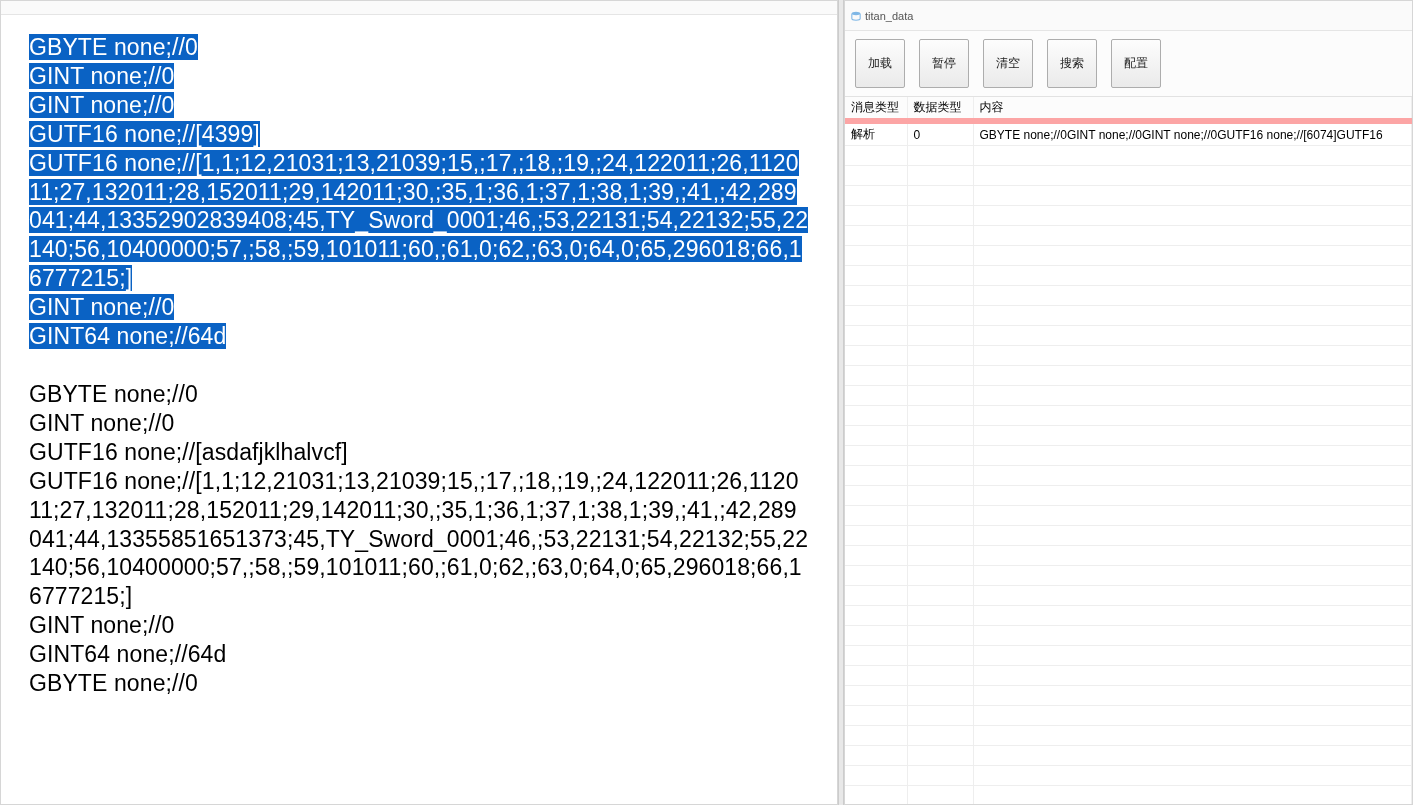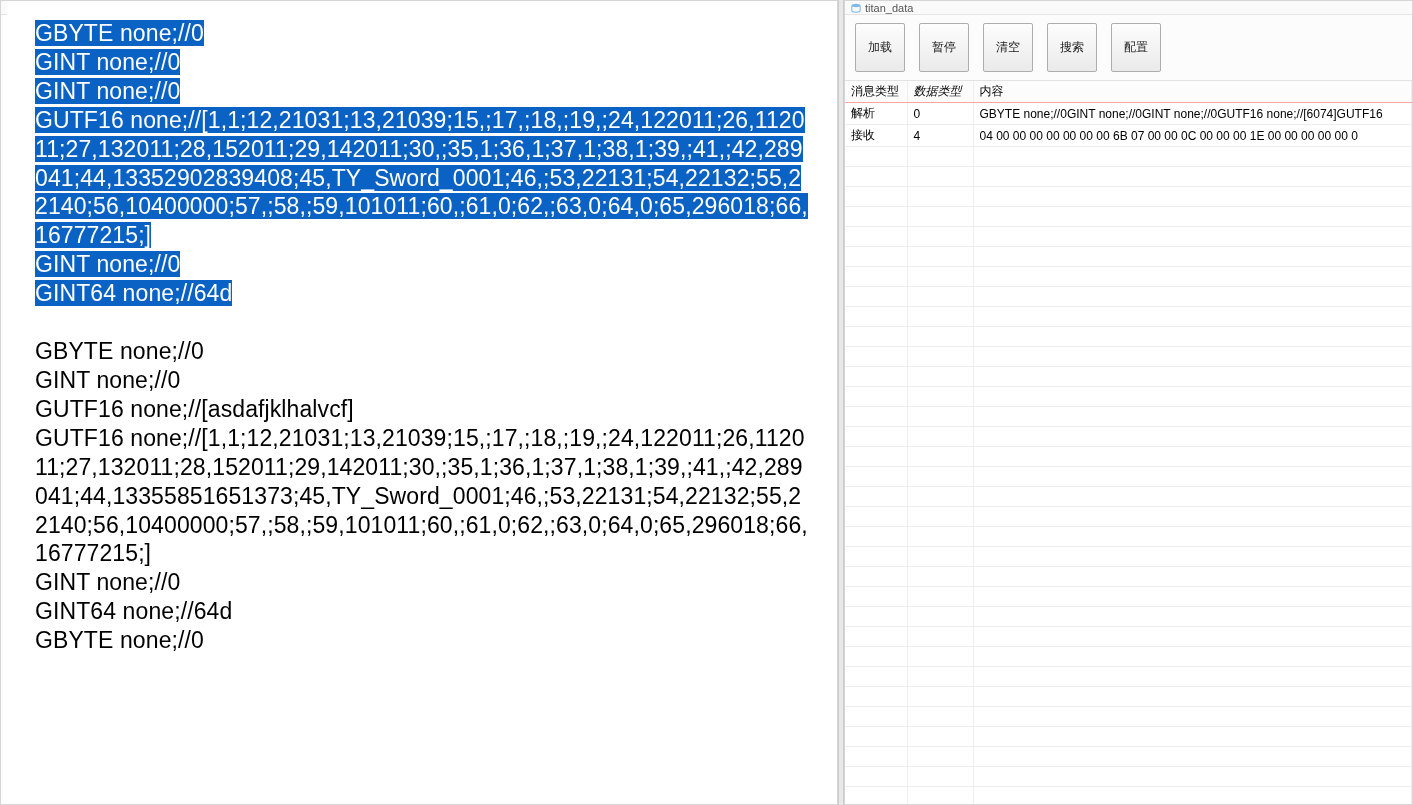--- a/index.html
+++ b/index.html
@@ -14,21 +14,21 @@
     width: 1413px;
     overflow: hidden;
   }
 
   
   .left-panel {
     flex: 0 0 838px;
     background: #fff;
     border: 1px solid #d6d6d6;
     display: flex;
-    flex-direction: row;
+    flex-direction: column;
     position: relative;
     justify-content: center;
   }
   .left-title {
     height: 14px;
     font-size: 11px;
     padding-left: 6px;
     border-bottom: 1px solid #e5e5e5;
     color: #555;
     background: #fafafa;
@@ -72,21 +72,21 @@
   
   .right-panel {
     flex: 1;
     background: #fff;
     border: 1px solid #d6d6d6;
     display: flex;
     flex-direction: column;
     overflow: hidden;
   }
   .right-title {
-    height: 14px;
+    height: 30px;
     font-size: 11px;
     padding-left: 6px;
     border-bottom: 1px solid #e5e5e5;
     color: #555;
     background: #fafafa;
     overflow: hidden;
     display:flex;
     align-items:center;
     gap:4px;
   }
@@ -128,28 +128,28 @@
     border-bottom: 1px solid #eee;
     border-right: 1px solid #eee;
     text-align: left;
     padding: 2px 6px;
     height: 20px;
     white-space: nowrap;
     overflow: hidden;
   }
   table.data th {
     background: #fcfcfc;
-    border-bottom: 1px solid #fca5a5;
+    border-bottom: 6px solid #fca5a5;
     font-weight: normal;
     color: #000;
     position: sticky;
     top: 0;
   }
   table.data th.col-msg  { width: 62px; }
-  table.data th.col-dt   { width: 66px; font-style: italic; }
+  table.data th.col-dt   { width: 66px; }
   table.data th.col-content { width: auto; }
   table.data tr.empty td { color: transparent; }
 
   
   .left-content::-webkit-scrollbar,
   .table-wrap::-webkit-scrollbar { width: 16px; }
   .left-content::-webkit-scrollbar-thumb,
   .table-wrap::-webkit-scrollbar-thumb { background: #c9c9c9; border: 3px solid #f0f0f0; border-radius: 8px; }
   .left-content::-webkit-scrollbar-track,
   .table-wrap::-webkit-scrollbar-track { background: #f0f0f0; }
@@ -157,20 +157,21 @@
 </head>
 <body>
 
 <div class="left-panel">
   <div class="left-title"></div>
   <div class="left-content">
 
     <div class="sel-wrap"><span class="line selected">GBYTE none;//0</span></div>
     <div class="sel-wrap"><span class="line selected">GINT none;//0</span></div>
     <div class="sel-wrap"><span class="line selected">GINT none;//0</span></div>
+    <div class="sel-wrap"><span class="line selected">GUTF16 none;//[4399]</span></div>
     <div class="sel-wrap"><span class="line selected">GUTF16 none;//[1,1;12,21031;13,21039;15,;17,;18,;19,;24,122011;26,112011;27,132011;28,152011;29,142011;30,;35,1;36,1;37,1;38,1;39,;41,;42,289041;44,13352902839408;45,TY_Sword_0001;46,;53,22131;54,22132;55,22140;56,10400000;57,;58,;59,101011;60,;61,0;62,;63,0;64,0;65,296018;66,16777215;]</span></div>
     <div class="sel-wrap"><span class="line selected">GINT none;//0</span></div>
     <div class="sel-wrap"><span class="line selected">GINT64 none;//64d</span></div>
 
     <div class="blank-gap"></div>
 
     <div class="line">GBYTE none;//0</div>
     <div class="line">GINT none;//0</div>
     <div class="line">GUTF16 none;//[asdafjklhalvcf]</div>
     <div class="line">GUTF16 none;//[1,1;12,21031;13,21039;15,;17,;18,;19,;24,122011;26,112011;27,132011;28,152011;29,142011;30,;35,1;36,1;37,1;38,1;39,;41,;42,289041;44,13355851651373;45,TY_Sword_0001;46,;53,22131;54,22132;55,22140;56,10400000;57,;58,;59,101011;60,;61,0;62,;63,0;64,0;65,296018;66,16777215;]</div>
@@ -210,25 +211,20 @@
           <th class="col-dt">数据类型</th>
           <th class="col-content">内容</th>
         </tr>
       </thead>
       <tbody>
         <tr>
           <td>解析</td>
           <td>0</td>
           <td>GBYTE none;//0GINT none;//0GINT none;//0GUTF16 none;//[6074]GUTF16</td>
         </tr>
-        <tr>
-          <td>接收</td>
-          <td>4</td>
-          <td>04 00 00 00 00 00 00 00 6B 07 00 00 0C 00 00 00 1E 00 00 00 00 00 0</td>
-        </tr>
 
       <tr class="empty">
             <td>.</td>
             <td></td>
             <td></td>
           </tr>
           <tr class="empty">
             <td>.</td>
             <td></td>
             <td></td>

